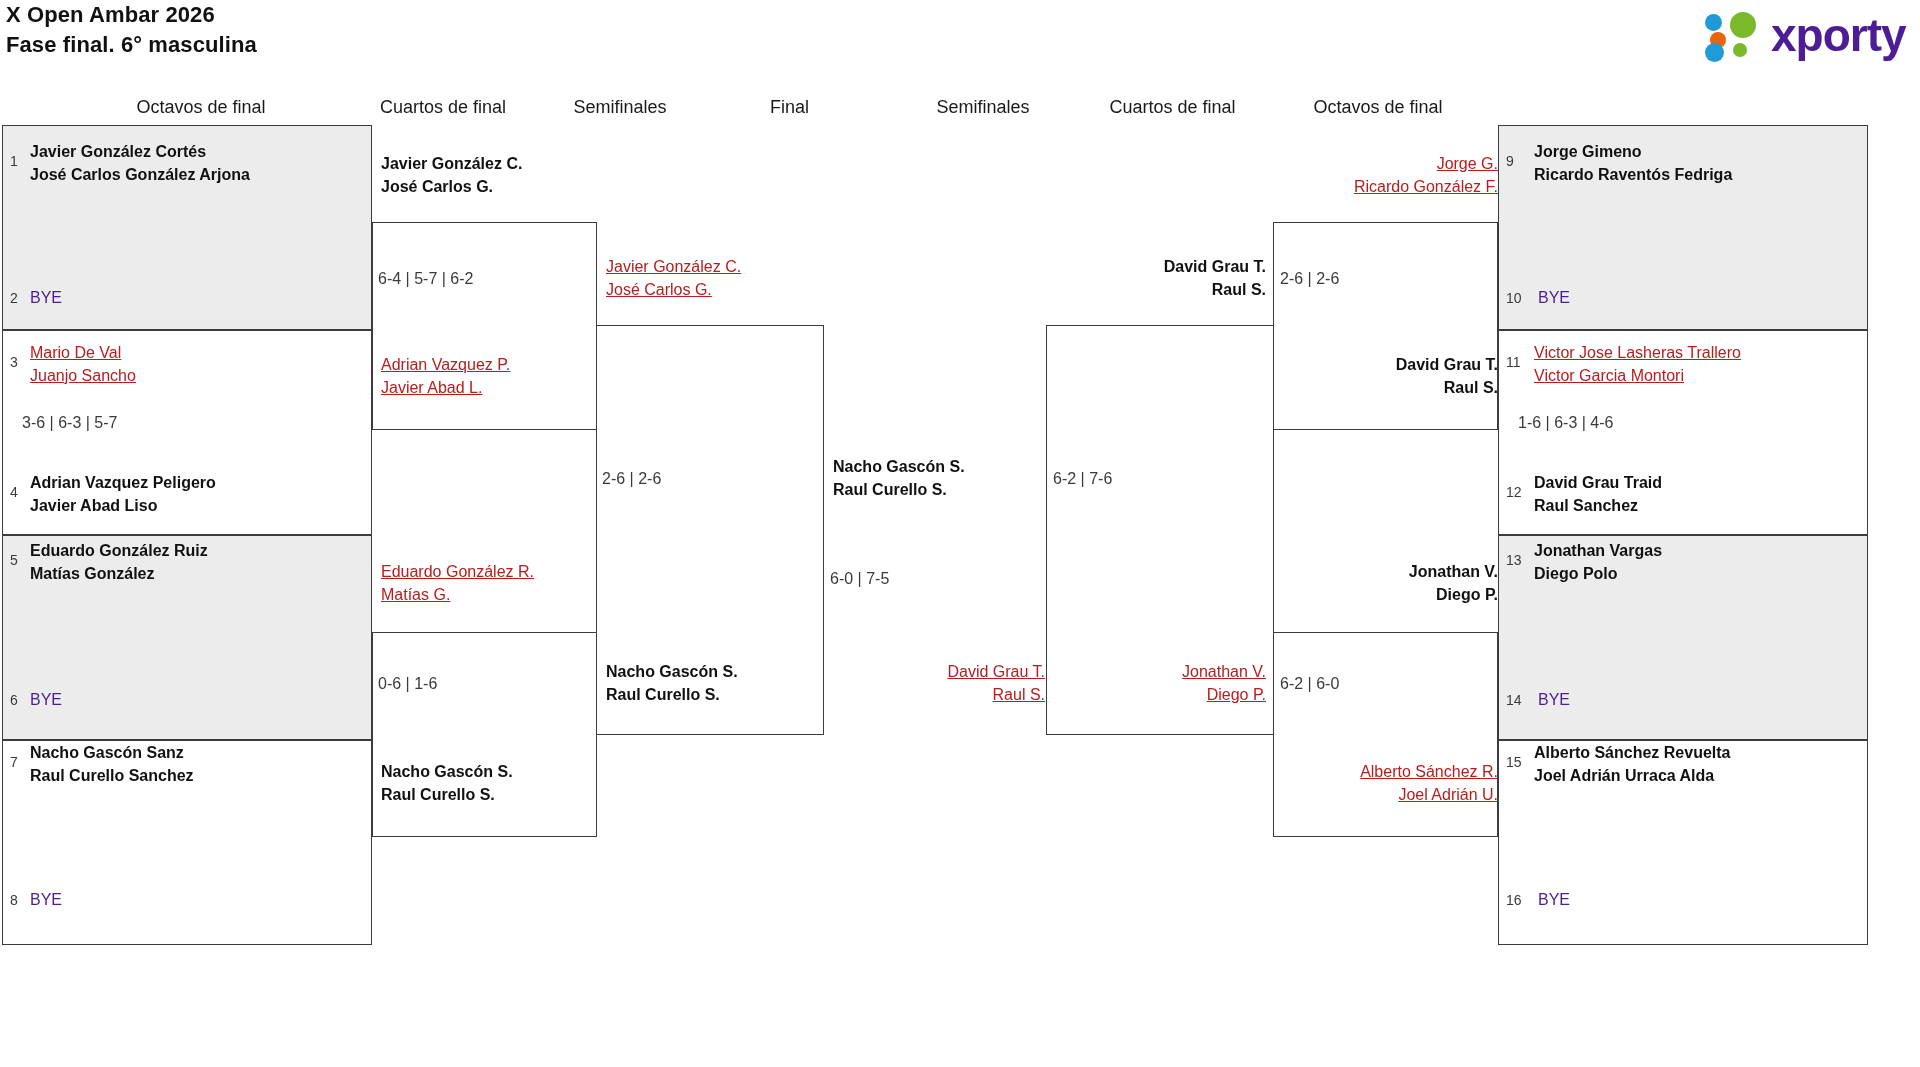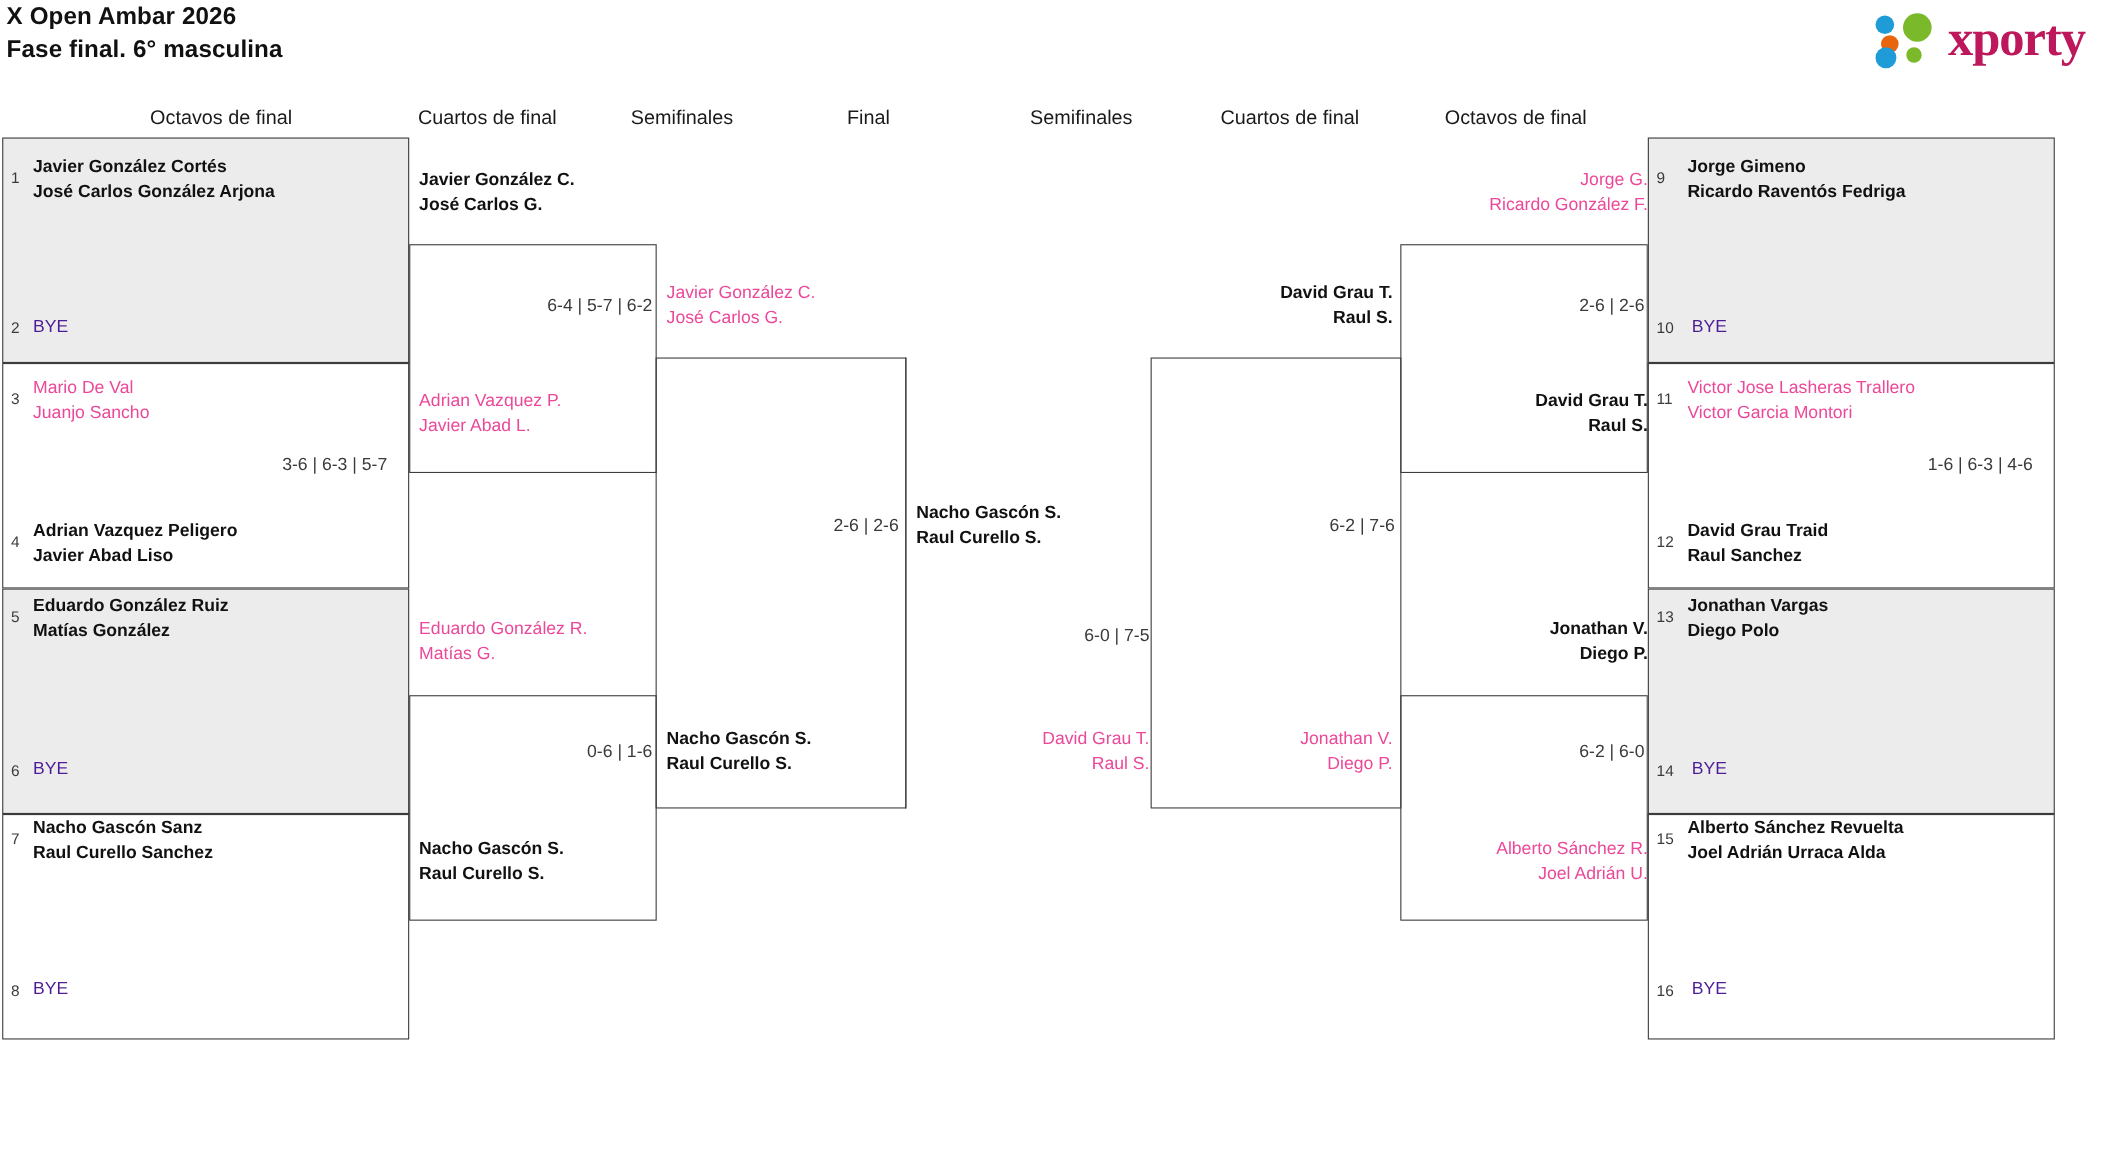--- a/index.html
+++ b/index.html
@@ -14,51 +14,51 @@
 
   
   .title-block { position: absolute; left: 6px; top: 0px; }
   .title-line { font-size: 22px; font-weight: 700; line-height: 30px; color: #111; letter-spacing: .1px; }
 
   
   .logo { position: absolute; left: 1705px; top: 8px; width: 210px; height: 56px; }
   .logo-dots { position: absolute; left: 0; top: 4px; width: 66px; height: 48px; }
   .dot { position: absolute; border-radius: 50%; }
   .logo-text { position: absolute; left: 66px; top: 2px; font-size: 46px; line-height: 50px;
-               font-weight: 700; color: #be185d; letter-spacing: -1px; font-family: Liberation Serif, serif; }
+               font-weight: 700; color: #4c1d95; letter-spacing: -1px; }
 
   
   .round-label {
     position: absolute; text-align: center; font-size: 18px; font-weight: 400;
     color: #1a1a1a; line-height: 20px;
   }
 
   
   .bx { position: absolute; border: 1px solid #3c3c3c; }
   .bx.shade { background: #ececec; }
   .bx.nofill { background: transparent; }
 
   
   .entry { position: absolute; line-height: 23px; font-size: 16px; }
   .entry.left  { text-align: left; }
   .entry.right { text-align: right; }
   .entry .nm { display: block; white-space: nowrap; }
   .win .nm { font-weight: 700; color: #111; }
-  .lose .nm { font-weight: 400; color: #ec4899; }
+  .lose .nm { font-weight: 400; color: #b91c1c; text-decoration: underline; }
 
   .seed {
     position: absolute; font-size: 14px; color: #3a3a3a; line-height: 18px;
   }
   .seed.left  { text-align: left; }
 
   .bye { position: absolute; font-size: 16px; color: #4c1d95; line-height: 22px; }
   .bye.left { text-align: left; }
 
   .score {
-    position: absolute; font-size: 16px; color: #3a3a3a; line-height: 22px; text-align: right;
+    position: absolute; font-size: 16px; color: #3a3a3a; line-height: 22px; text-align: left;
   }
 </style>
 </head>
 <body>
 
 <div id="root">
 
   <div class="title-block">
     <div class="title-line">X Open Ambar 2026</div>
     <div class="title-line">Fase final. 6° masculina</div>

